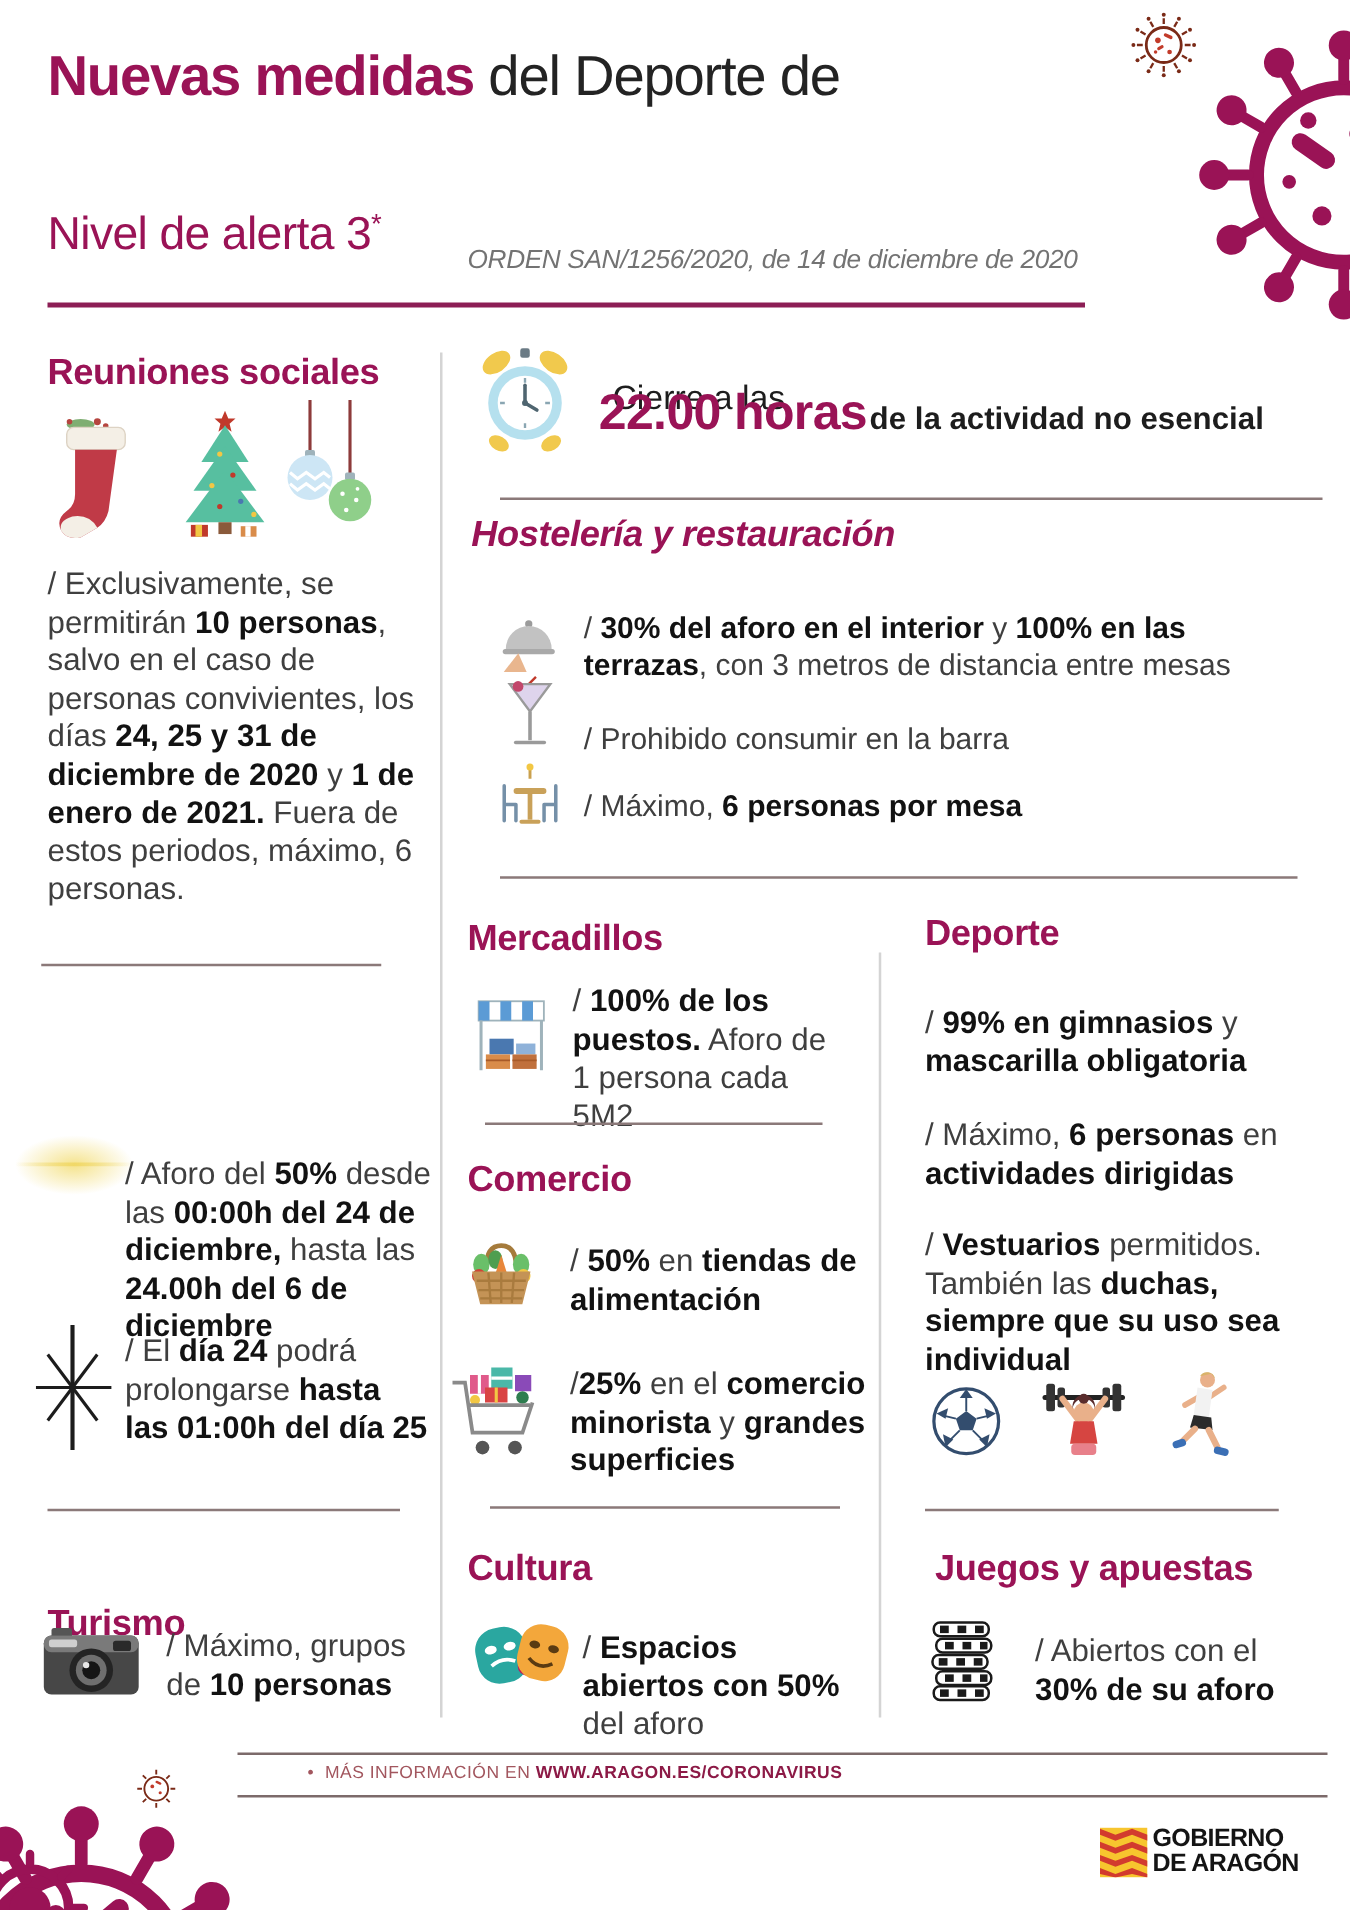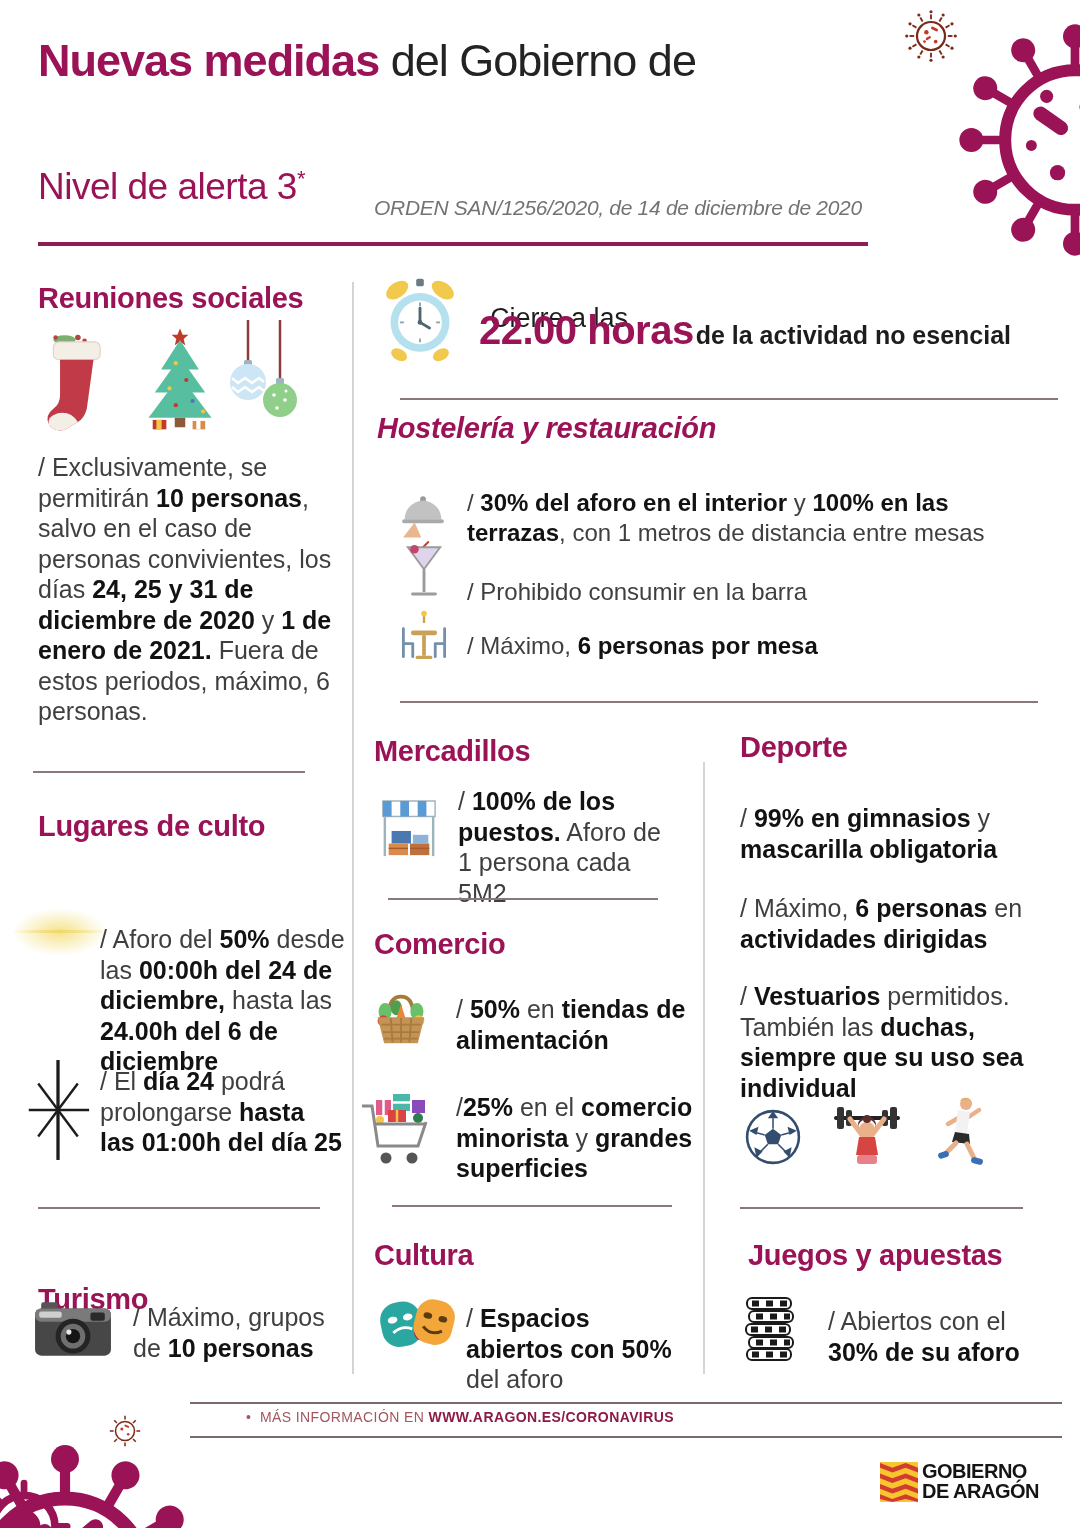--- a/index.html
+++ b/index.html
@@ -33,21 +33,21 @@
         background:radial-gradient(ellipse at center, rgba(243,222,120,0.85) 0%, rgba(243,222,120,0) 70%);}
   .glow:after{content:"";position:absolute;left:0;top:22px;width:95px;height:3px;
         background:linear-gradient(90deg, rgba(240,215,100,0), rgba(240,215,100,0.9), rgba(240,215,100,0));}
 </style>
 </head>
 <body>
 
 <div class="page">
 
   <div class="abs title">
-    <div><span class="acc">Nuevas medidas</span><span> del Gobierno de</span></div>
+    <div><span class="acc">Nuevas medidas</span><span> del Deporte de</span></div>
   </div>
   <div class="abs alert"><span>Nivel de alerta 3</span><sup>*</sup></div>
   <div class="abs order">ORDEN SAN/1256/2020, de 14 de diciembre de 2020</div>
   <div class="abs hrule"></div>
 
   <span class="abs" style="left:903px;top:8px;width:56px;height:56px;">
     <svg width="56" height="56" viewBox="0 0 60 60">
       <g stroke="#7a2a17" stroke-width="2" fill="none">
         <circle cx="30" cy="30" r="15" stroke-width="2.4"></circle>
         <g>
@@ -232,21 +232,20 @@
         <circle cx="57" cy="80" r="1.8" fill="#fff"></circle>
         <circle cx="49" cy="88" r="1.8" fill="#fff"></circle>
         <circle cx="58" cy="71" r="1.5" fill="#fff"></circle>
     </svg>
   </span>
 
   <div class="abs txt" style="left:38px;top:452px;width:298px;"><span>/ Exclusivamente, se permitirán </span><span class="b">10 personas</span><span>, salvo en el caso de personas convivientes, los días </span><span class="b">24, 25 y 31 de diciembre de 2020</span><span> y </span><span class="b">1 de enero de 2021.</span><span> Fuera de estos periodos, máximo, 6 personas.</span></div>
 
   <div class="abs div-h" style="left:33px;top:771px;width:272px;"></div>
 
-  <div class="abs sec-title" style="left:38px;top:810px;">Lugares de culto</div>
   <div class="abs glow"></div>
   <div class="abs txt" style="left:100px;top:924px;width:248px;"><span>/ Aforo del </span><span class="b">50%</span><span>  desde las </span><span class="b">00:00h del 24 de diciembre,</span><span> hasta las </span><span class="b">24.00h del 6 de diciembre</span></div>
 
   <span class="abs" style="left:25px;top:1056px;width:66px;height:108px;">
     <svg width="66" height="108" viewBox="0 0 70 110">
       <g stroke="#1c1c1c" fill="none">
         <line x1="35" y1="2" x2="35" y2="108" stroke-width="3.5"></line>
         <line x1="4" y1="55" x2="68" y2="55" stroke-width="2.6"></line>
         <line x1="14" y1="27" x2="56" y2="83" stroke-width="2.6"></line>
         <line x1="56" y1="27" x2="14" y2="83" stroke-width="2.6"></line>
@@ -304,21 +303,21 @@
   <div class="abs sec-title" style="left:377px;top:412px;font-style:italic;">Hostelería y restauración</div>
 
   <span class="abs" style="left:398px;top:489px;width:50px;height:52px;">
     <svg width="50" height="52" viewBox="0 0 60 62">
       <circle cx="30" cy="12" r="3.5" fill="#9b9b9b"></circle>
       <path d="M8 36 A22 22 0 0 1 52 36 Z" fill="#c2c2c2"></path>
       <rect x="5" y="36" width="50" height="5" rx="2.5" fill="#a9a9a9"></rect>
       <polygon points="6,58 20,40 28,58" fill="#e9b68e"></polygon>
     </svg>
   </span>
-  <div class="abs txt-sm" style="left:467px;top:488px;width:582px;"><span>/ </span><span class="b">30% del aforo en el interior</span><span> y </span><span class="b">100% en las terrazas</span><span>, con 1 metros de distancia entre mesas</span></div>
+  <div class="abs txt-sm" style="left:467px;top:488px;width:582px;"><span>/ </span><span class="b">30% del aforo en el interior</span><span> y </span><span class="b">100% en las terrazas</span><span>, con 3 metros de distancia entre mesas</span></div>
 
   <span class="abs" style="left:403px;top:540px;width:42px;height:68px;">
     <svg width="42" height="68" viewBox="0 0 44 70">
       <line x1="27" y1="1" x2="13" y2="15" stroke="#c0392b" stroke-width="2"></line>
       <polygon points="5,7 39,7 22,30" fill="#ded4ec" stroke="#9a9a9a" stroke-width="2"></polygon>
       <circle cx="12" cy="9" r="4.5" fill="#c2476b"></circle>
       <line x1="22" y1="30" x2="22" y2="54" stroke="#9a9a9a" stroke-width="3"></line>
       <line x1="10" y1="56" x2="34" y2="56" stroke="#9a9a9a" stroke-width="3" stroke-linecap="round"></line>
     </svg>
   </span>

